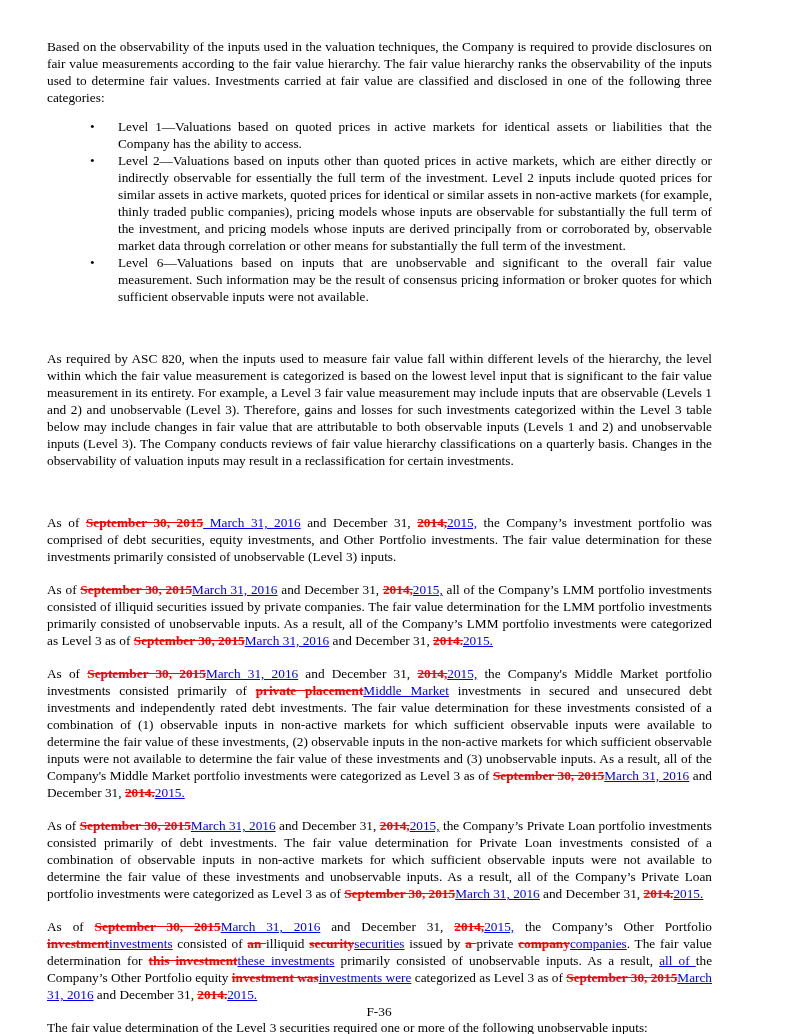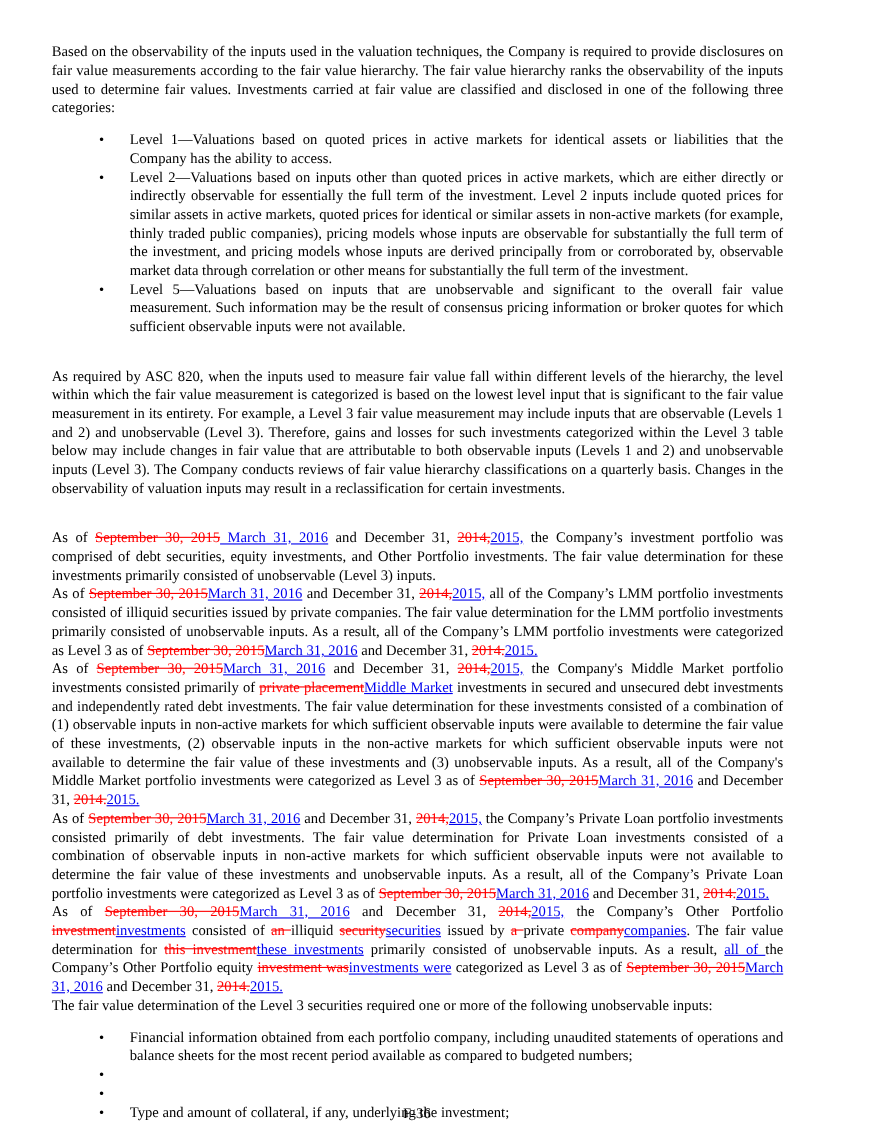--- a/index.html
+++ b/index.html
@@ -19,40 +19,42 @@
   .page {
     position: relative;
     width: 758px;
     height: 1034px;
     background: #ffffff;
     padding: 38px 46px 0 47px;
     overflow: hidden;
   }
   .para {
     text-align: justify;
+    margin-top: 16px;
   }
   .para:first-child { margin-top: 0; }
-  .para.gap-lg { margin-top: 28px; }
+  .para.gap-lg { margin-top: 45px; }
   .bullet-list { margin-top: 12px; }
   .bullet-item {
     display: flex;
     margin-top: 0;
   }
   .bullet-marker {
     flex: 0 0 28px;
     margin-left: 43px;
     text-align: left;
   }
   .bullet-text {
     flex: 1;
     text-align: justify;
   }
   .del {
     color: var(--del);
     text-decoration: line-through;
+    font-weight: bold;
   }
   .ins {
     color: var(--ins);
     text-decoration: underline;
   }
   .footer {
     position: absolute;
     bottom: 14px;
     left: 0;
     width: 100%;
@@ -69,21 +71,21 @@
         <div class="bullet-item">
           <span class="bullet-marker">•</span>
           <span class="bullet-text"><span>Level 1—Valuations based on quoted prices in active markets for identical assets or liabilities that the Company has the ability to access.</span></span>
         </div>
         <div class="bullet-item">
           <span class="bullet-marker">•</span>
           <span class="bullet-text"><span>Level 2—Valuations based on inputs other than quoted prices in active markets, which are either directly or indirectly observable for essentially the full term of the investment. Level 2 inputs include quoted prices for similar assets in active markets, quoted prices for identical or similar assets in non-active markets (for example, thinly traded public companies),  pricing models whose inputs are observable for substantially the full term of the investment, and pricing models whose inputs are derived principally from or corroborated by, observable market data through correlation or other means for substantially the full term of the investment.</span></span>
         </div>
         <div class="bullet-item">
           <span class="bullet-marker">•</span>
-          <span class="bullet-text"><span>Level 5—Valuations based on inputs that are unobservable and significant to the overall fair value measurement. Such information may be the result of consensus pricing information or broker quotes for which sufficient observable inputs were not available.</span></span>
+          <span class="bullet-text"><span>Level 6—Valuations based on inputs that are unobservable and significant to the overall fair value measurement. Such information may be the result of consensus pricing information or broker quotes for which sufficient observable inputs were not available.</span></span>
         </div>
       </div>
       <p class="para gap-lg"><span>As required by ASC 820, when the inputs used to measure fair value fall within different levels of the hierarchy, the level within which the fair value measurement is categorized is based on the lowest level input that is significant to the fair value measurement in its entirety. For example, a Level 3 fair value measurement may include inputs that are observable (Levels 1 and 2) and unobservable (Level 3). Therefore, gains and losses for such investments categorized within the Level 3 table below may include changes in fair value that are attributable to both observable inputs (Levels 1 and 2) and unobservable inputs (Level 3). The Company conducts reviews of fair value hierarchy classifications on a quarterly basis. Changes in the observability of valuation inputs may result in a reclassification for certain investments.</span></p>
       <p class="para gap-lg"><span>As of </span><span class="del">September 30, 2015</span><span class="ins"> March 31, 2016</span><span> and December 31, </span><span class="del">2014,</span><span class="ins">2015,</span><span> the Company’s investment portfolio was comprised of debt securities, equity investments, and Other Portfolio investments. The fair value determination for these investments primarily consisted of unobservable (Level 3) inputs.</span></p>
       <p class="para"><span>As of  </span><span class="del">September 30, 2015</span><span class="ins">March 31, 2016</span><span> and December 31, </span><span class="del">2014,</span><span class="ins">2015,</span><span> all of the Company’s LMM portfolio investments consisted of illiquid securities issued by private companies. The fair value determination for the LMM portfolio investments primarily consisted of unobservable inputs. As a result, all of the Company’s LMM portfolio investments were categorized as Level 3 as of </span><span class="del">September 30, 2015</span><span class="ins">March 31, 2016</span><span> and December 31, </span><span class="del">2014.</span><span class="ins">2015.</span></p>
       <p class="para"><span>As of </span><span class="del">September 30, 2015</span><span class="ins">March 31, 2016</span><span> and December 31, </span><span class="del">2014,</span><span class="ins">2015,</span><span> the Company's Middle Market portfolio investments consisted primarily of </span><span class="del">private placement</span><span class="ins">Middle Market</span><span> investments in secured and unsecured debt investments and independently rated debt investments. The fair value determination for these investments consisted of a combination of (1) observable inputs in non-active markets for which sufficient observable inputs were available to determine the fair value of these investments, (2) observable inputs in the non-active markets for which sufficient observable inputs were not available to determine the fair value of these investments and (3) unobservable inputs. As a result, all of the Company's Middle Market portfolio investments were categorized as Level 3 as of </span><span class="del">September 30, 2015</span><span class="ins">March 31, 2016</span><span> and December 31, </span><span class="del">2014.</span><span class="ins">2015.</span></p>
       <p class="para"><span>As of </span><span class="del">September 30, 2015</span><span class="ins">March 31, 2016</span><span> and December 31, </span><span class="del">2014,</span><span class="ins">2015,</span><span> the Company’s Private Loan portfolio investments consisted primarily of debt investments. The fair value determination for Private Loan investments consisted of a combination of observable inputs in non-active markets for which sufficient observable inputs were not available to determine the fair value of these investments and unobservable inputs. As a result, all of the Company’s Private Loan portfolio investments were categorized as Level 3 as of </span><span class="del">September 30, 2015</span><span class="ins">March 31, 2016</span><span> and December 31, </span><span class="del">2014.</span><span class="ins">2015.</span></p>
       <p class="para"><span>As of </span><span class="del">September 30, 2015</span><span class="ins">March 31, 2016</span><span> and December 31, </span><span class="del">2014,</span><span class="ins">2015,</span><span> the Company’s Other Portfolio </span><span class="del">investment</span><span class="ins">investments</span><span> consisted of </span><span class="del">an </span><span>illiquid </span><span class="del">security</span><span class="ins">securities</span><span> issued by </span><span class="del">a </span><span>private </span><span class="del">company</span><span class="ins">companies</span><span>. The fair value determination for </span><span class="del">this investment</span><span class="ins">these investments</span><span> primarily consisted of unobservable inputs. As a result, </span><span class="ins">all of </span><span>the Company’s Other Portfolio equity </span><span class="del">investment was</span><span class="ins">investments were</span><span> categorized as Level 3 as of </span><span class="del">September 30, 2015</span><span class="ins">March 31, 2016</span><span> and December 31, </span><span class="del">2014.</span><span class="ins">2015.</span></p>
       <p class="para"><span>The fair value determination of the Level 3 securities required one or more of the following unobservable inputs:</span></p>
       <div class="bullet-list">

